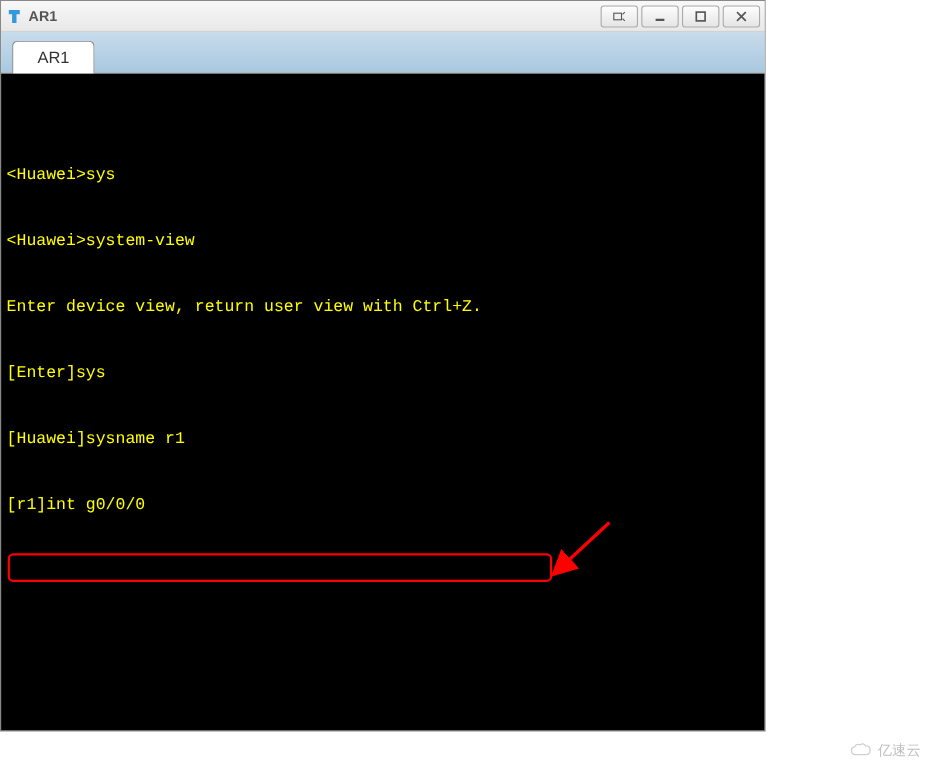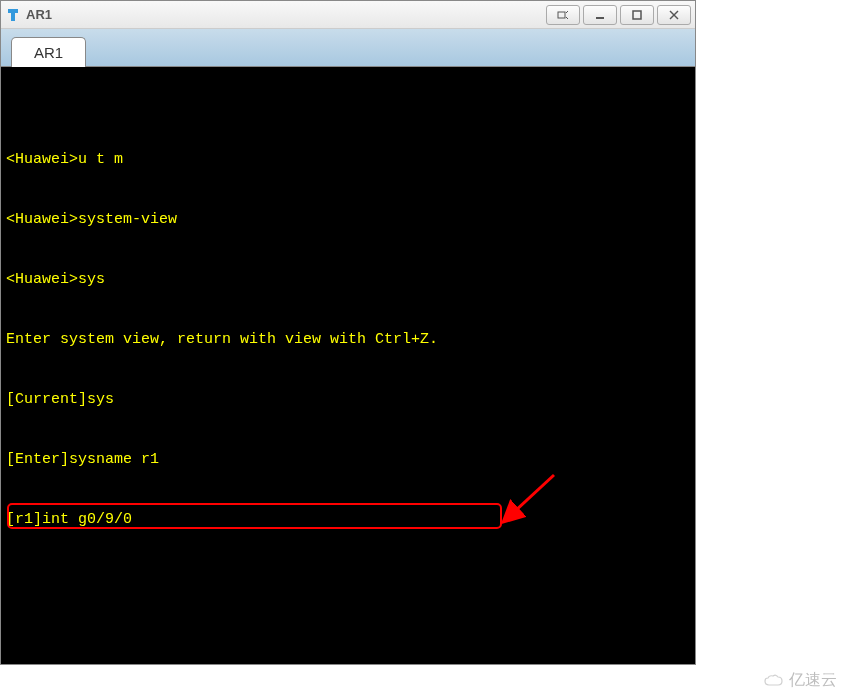--- a/index.html
+++ b/index.html
@@ -125,21 +125,21 @@
     .watermark {
       position: absolute;
       right: 5px;
       bottom: 3px;
       display: flex;
       align-items: center;
       gap: 4px;
       opacity: 0.55;
     }
     .watermark-text {
-      font-size: 16px;
+      font-size: 13px;
       color: #888;
       font-family: 'Microsoft YaHei', sans-serif;
     }
   </style>
 </head>
 <body>
 
 <div class="window">
   <div class="titlebar">
     <span class="titlebar-icon">
@@ -175,27 +175,26 @@
   </div>
 
   <div class="tab-bar">
     <div class="tab">
       <span>AR1</span>
     </div>
   </div>
 
   <div class="terminal">
     <div></div>
-    <div>&lt;Huawei&gt;u t m</div>
+    <div>&lt;Huawei&gt;sys</div>
     <div>&lt;Huawei&gt;system-view</div>
-    <div>&lt;Huawei&gt;sys</div>
-    <div>Enter system view, return with view with Ctrl+Z.</div>
-    <div>[Current]sys</div>
-    <div>[Enter]sysname r1</div>
-    <div>[r1]int g0/9/0</div>
+    <div>Enter device view, return user view with Ctrl+Z.</div>
+    <div>[Enter]sys</div>
+    <div>[Huawei]sysname r1</div>
+    <div>[r1]int g0/0/0</div>
     
     
     
     
     
     
     
     
     
     

